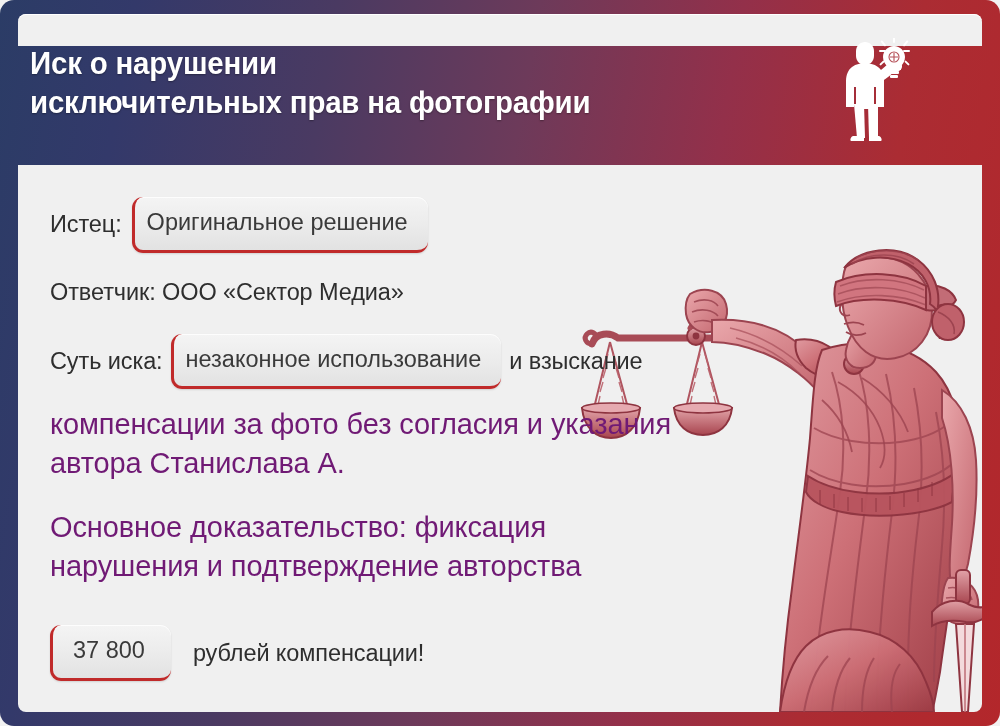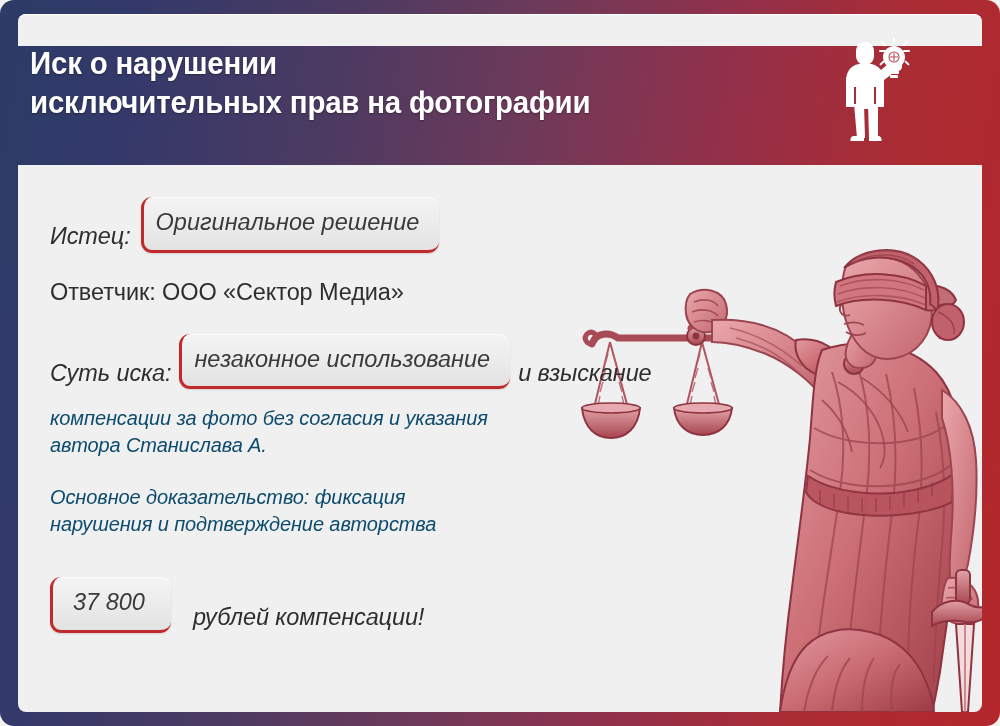--- a/index.html
+++ b/index.html
@@ -79,26 +79,25 @@
     color:#2e2e2e;
     line-height:1.32;
     margin:0 0 4px 0;
     display:flex;
     align-items:center;
     flex-wrap:wrap;
     white-space:pre;
     letter-spacing:-0.1px;
   }
   .block{
-    font-size:20px;
-    color:#0c4a6e;
+    font-size:29px;
+    color:#701a75;
     line-height:1.33;
     white-space:pre-line;
     letter-spacing:-0.1px;
-    font-style:italic;
   }
   .gap-sm{height:14px;}
   .gap-md{height:22px;}
   .gap-lg{height:26px;}
 
   
   .pill{
     display:inline-block;
     background:linear-gradient(180deg,#f4f4f4 0%,#ececec 50%,#e2e2e2 100%);
     border-radius:11px;
@@ -111,23 +110,22 @@
     padding:14px 20px 15px 12px;
     margin:0 8px;
     white-space:nowrap;
   }
   .pill.first{margin-left:10px;}
   .pill.money{
     margin-left:0;
     padding:14px 26px 15px 20px;
   }
   .pill-row{
-    display:flex;align-items:flex-end;flex-wrap:nowrap;
+    display:flex;align-items:center;flex-wrap:nowrap;
     margin:0 0 2px 0;
-    font-style:italic;
   }
 </style>
 </head>
 <body>
 
 <div id="card">
 
   <div id="top-strip"></div>
 
   <div id="header">

